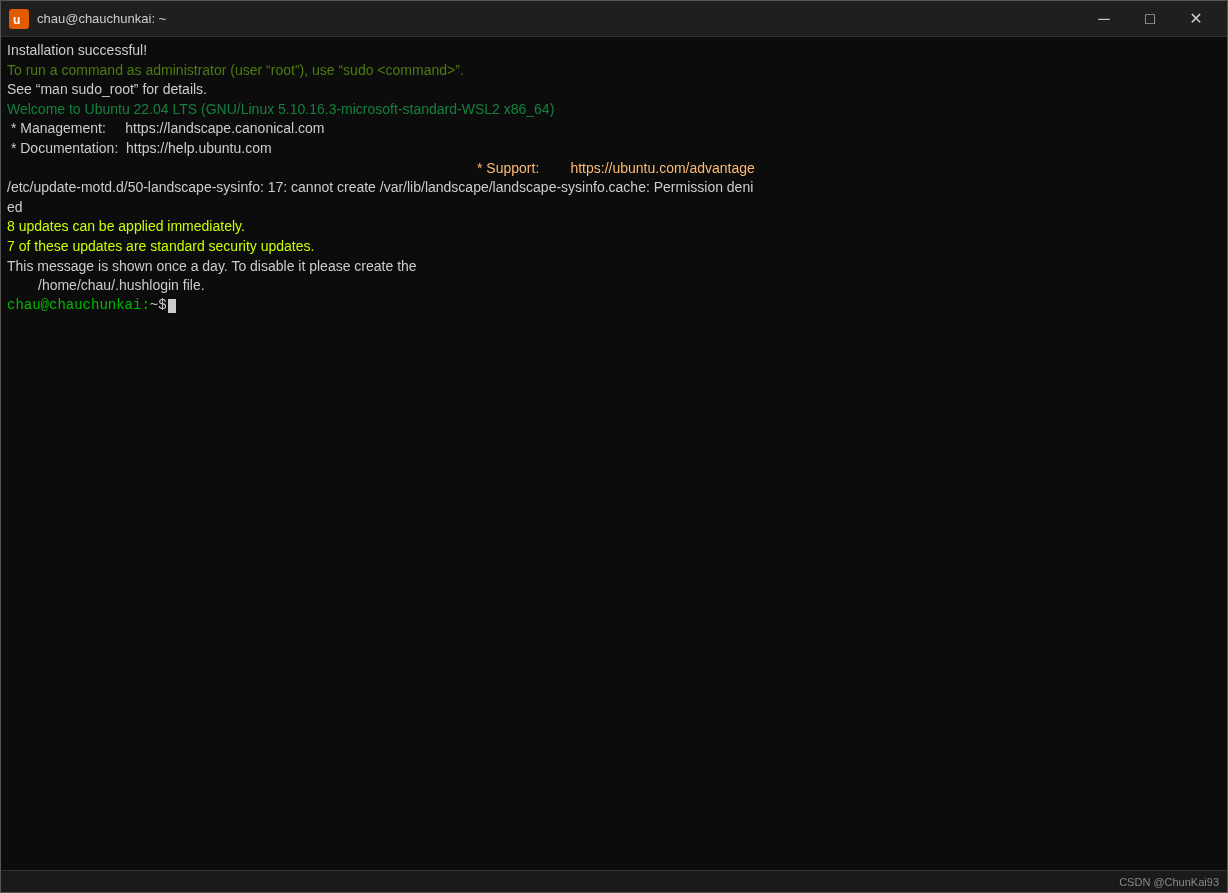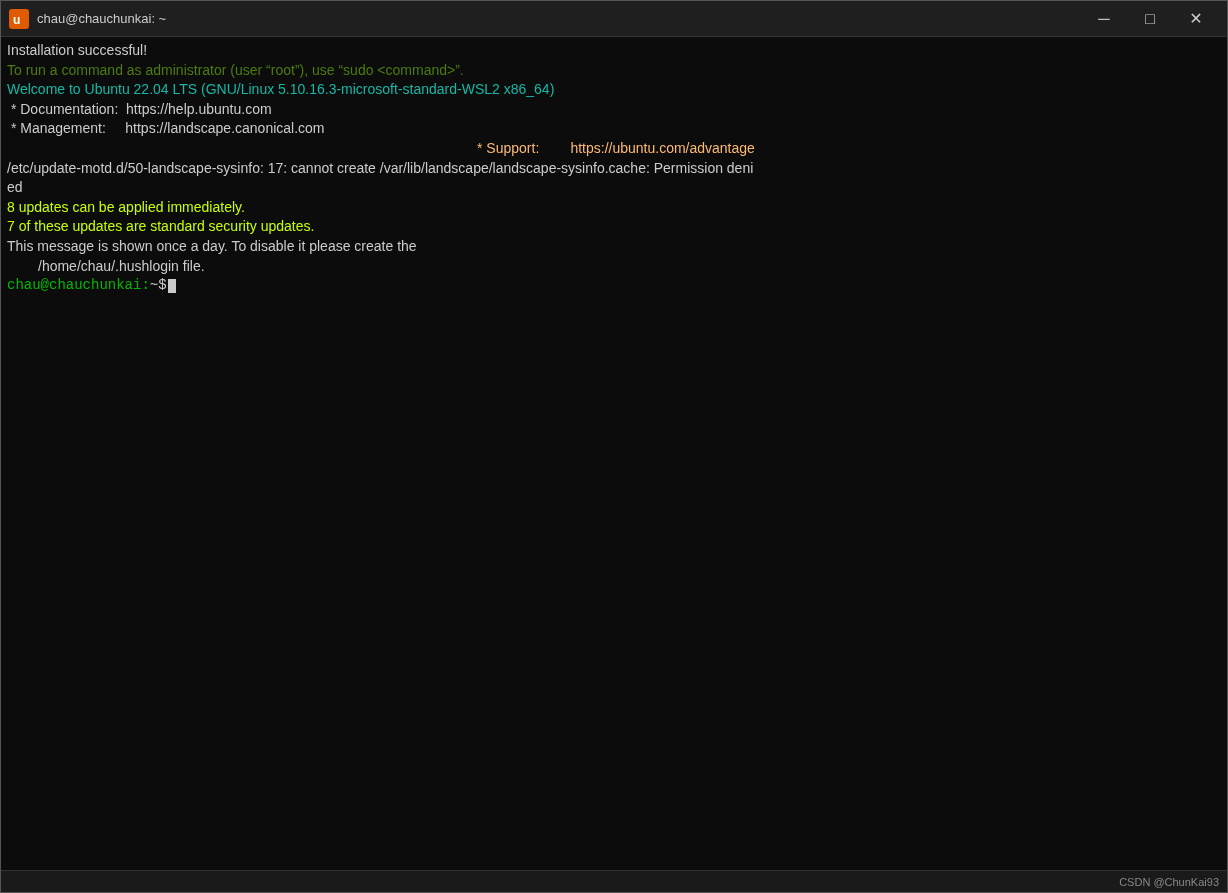--- a/index.html
+++ b/index.html
@@ -146,25 +146,26 @@
       <button class="titlebar-btn">─</button>
       <button class="titlebar-btn">□</button>
       <button class="titlebar-btn close">✕</button>
     </div>
   </div>
 
   <div class="terminal-body">
     <div id="terminal-output">
         <div class="terminal-line" style="color: rgb(204, 204, 204);">Installation successful!</div>
         <div class="terminal-line" style="color: #4d7c0f;">To run a command as administrator (user “root”), use “sudo &lt;command&gt;”.</div>
+        <div class="terminal-line" style="color: rgb(204, 204, 204);">See “man sudo_root” for details.</div>
         <div class="terminal-line" style="color: rgb(204, 204, 204);"></div>
-        <div class="terminal-line" style="color: #14b8a6;">Welcome to Ubuntu 22.04 LTS (GNU/Linux 5.10.16.3-microsoft-standard-WSL2 x86_64)</div>
+        <div class="terminal-line" style="color: #15803d;">Welcome to Ubuntu 22.04 LTS (GNU/Linux 5.10.16.3-microsoft-standard-WSL2 x86_64)</div>
         <div class="terminal-line" style="color: rgb(204, 204, 204);"></div>
+        <div class="terminal-line" style="color: rgb(204, 204, 204);"> * Management:     https://landscape.canonical.com</div>
         <div class="terminal-line" style="color: rgb(204, 204, 204);"> * Documentation:  https://help.ubuntu.com</div>
-        <div class="terminal-line" style="color: rgb(204, 204, 204);"> * Management:     https://landscape.canonical.com</div>
         <div class="terminal-line" style="color: #fdba74; text-align: center;"> * Support:        https://ubuntu.com/advantage</div>
         <div class="terminal-line" style="color: rgb(204, 204, 204);">/etc/update-motd.d/50-landscape-sysinfo: 17: cannot create /var/lib/landscape/landscape-sysinfo.cache: Permission deni</div>
         <div class="terminal-line" style="color: rgb(204, 204, 204);">ed</div>
         <div class="terminal-line" style="color: rgb(204, 204, 204);"></div>
         <div class="terminal-line" style="color: rgb(200, 255, 0);">8 updates can be applied immediately.</div>
         <div class="terminal-line" style="color: rgb(200, 255, 0);">7 of these updates are standard security updates.</div>
         <div class="terminal-line" style="color: rgb(204, 204, 204);"></div>
         <div class="terminal-line" style="color: rgb(204, 204, 204);"></div>
         <div class="terminal-line" style="color: rgb(204, 204, 204);">This message is shown once a day. To disable it please create the</div>
         <div class="terminal-line" style="color: rgb(204, 204, 204); margin-left: 31px;">/home/chau/.hushlogin file.</div>

